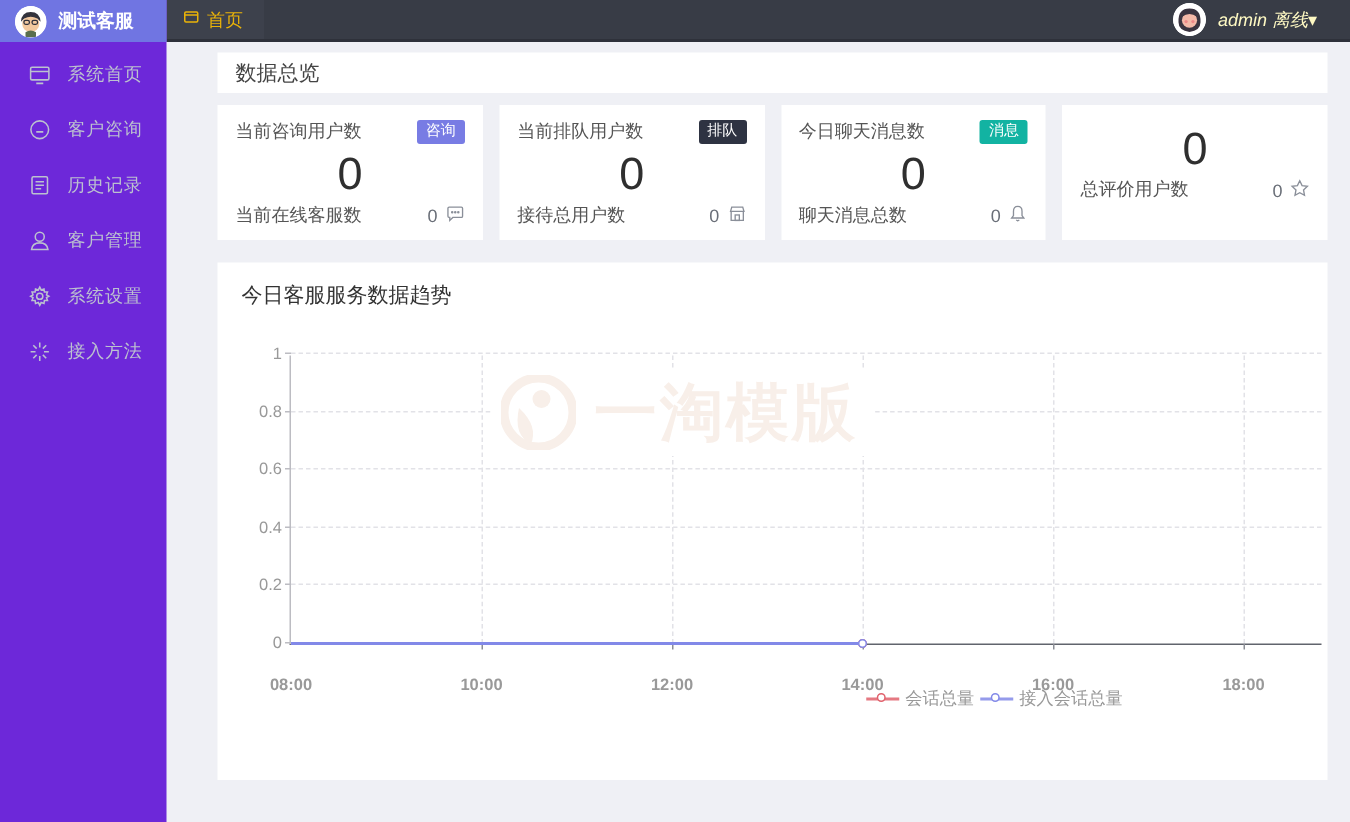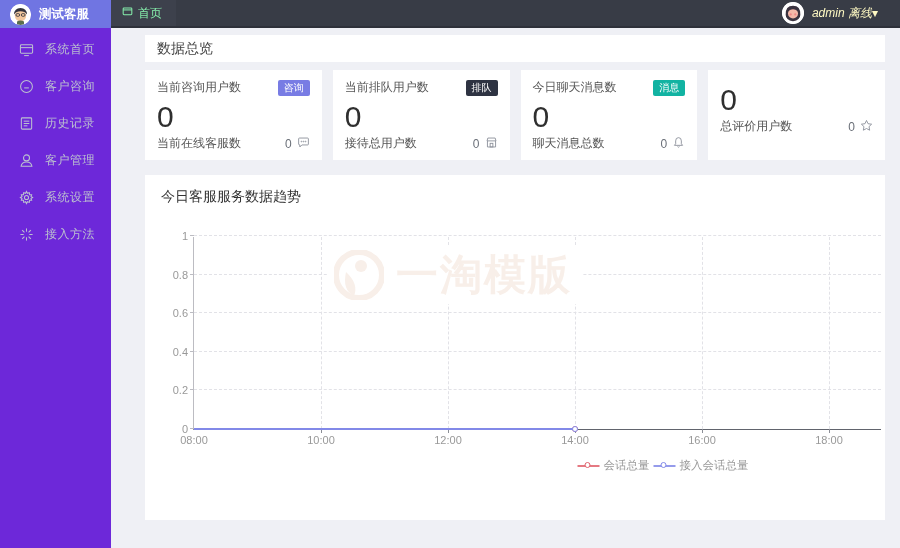--- a/index.html
+++ b/index.html
@@ -12,51 +12,51 @@
   .logo-avatar { width:21px; height:21px; border-radius:50%; overflow:hidden; background:#fff; flex:0 0 auto; }
   .logo-title { color:#fff; font-size:12.5px; font-weight:bold; white-space:nowrap; }
   .menu { padding-top:3px; }
   .menu-item { height:37px; display:flex; align-items:center; padding-left:19px; gap:11px; cursor:pointer; color:#bcc1cf; }
   .mi-icon { width:15px; height:15px; flex:0 0 auto; display:flex; }
   .mi-icon svg { width:15px; height:15px; stroke:currentColor; fill:none; stroke-width:1.1; }
   .mi-label { font-size:12px; letter-spacing:.5px; white-space:nowrap; }
 
   
   .topbar { position:absolute; left:111px; top:0; right:0; height:28px; background:#383c46; border-bottom:2px solid #2e313a; display:flex; align-items:center; }
-  .tab { display:flex; align-items:center; gap:5px; padding:0 14px 0 11px; height:100%; color:#86efac; font-size:12px; cursor:pointer; background:#3d414c; }
+  .tab { display:flex; align-items:center; gap:5px; padding:0 14px 0 11px; height:100%; color:#eab308; font-size:12px; cursor:pointer; background:#3d414c; }
   .tab svg { width:11px; height:11px; stroke:currentColor; fill:none; stroke-width:1.3; }
   .user-box { margin-left:auto; display:flex; align-items:center; gap:8px; padding-right:22px; cursor:pointer; }
   .user-avatar { width:22px; height:22px; border-radius:50%; overflow:hidden; background:#fff; }
   .user-text { color:#fef9c3; font-size:12px; white-space:nowrap;font-style:italic; }
 
   
   .content { position:absolute; left:111px; top:28px; right:0; bottom:0; padding:7px 15px 0 34px; }
 
   .section-title-bar { background:#fff; height:27px; line-height:27px; padding-left:12px; font-size:14px; color:#444; }
 
-  .cards { display:flex; gap:11px; margin-top:8px; }
+  .cards { display:flex; gap:11px; margin-top:8px;text-align:center; }
   .card { flex:1; background:#fff; height:90px; padding:9px 12px 8px; }
   .card-top { display:flex; justify-content:space-between; align-items:center; }
   .card-label { font-size:12px; color:#555; }
   .badge { font-size:10px; color:#fff; padding:2px 6px; border-radius:2px; line-height:1.2; }
   .card-value { font-size:30px; color:#2f2f2f; font-weight:400; margin:4px 0 2px; line-height:1.1; }
   .card-bottom { display:flex; justify-content:space-between; align-items:center; }
   .card-sub-label { font-size:12px; color:#555; }
   .card-sub-right { display:flex; align-items:center; gap:5px; color:#6a6f78; font-size:12px; }
   .card-sub-right svg { width:13px; height:13px; stroke:#8a8f99; fill:none; stroke-width:1.1; }
 
   
   .chart-panel { position:relative; background:#fff; margin-top:15px; height:345px; }
   .chart-title { padding:13px 16px 0; font-size:14px; color:#333; }
   .plot { position:absolute; left:48px; top:62px; width:688px; height:193px; border-left:1px solid #bcbcc2; border-bottom:1px solid #61646d; }
   .hgrid { position:absolute; left:0; width:100%; border-top:1px dashed #e2e2e7; }
   .vgrid { position:absolute; top:0; height:100%; border-left:1px dashed #e2e2e7; }
   .ylab { position:absolute; left:-42px; width:36px; text-align:right; font-size:11px; color:#999; }
   .ytick { position:absolute; left:-4px; width:4px; border-top:1px solid #bcbcc2; }
-  .xlab { position:absolute; top:100%; margin-top:5px; width:44px; margin-left:-22px; text-align:center; font-size:11px; color:#999; }
+  .xlab { position:absolute; top:100%; margin-top:22px; width:44px; margin-left:-22px; text-align:center; font-size:11px; color:#999;font-weight:bold; }
   .xtick { position:absolute; top:100%; height:4px; border-left:1px solid #8b8e96; }
   .series-line { position:absolute; bottom:-1px; left:0; height:2px; }
   .series-dot { position:absolute; bottom:-3px; width:6px; height:6px; border-radius:50%; background:#fff; border:1.5px solid; }
 
   .watermark { position:absolute; left:183px; top:71px; width:254px; height:58px; background:#fff; display:flex; align-items:center; gap:12px; padding-left:6px; pointer-events:none; }
   .wm-text { font-size:42px; font-weight:bold; color:#f8efe9; letter-spacing:2px; white-space:nowrap; }
   .wm-logo { width:50px; height:50px; flex:0 0 auto; }
 
   .legend { position:absolute; top:283px; left:518px; transform:translateX(-50%); display:flex; gap:4px; align-items:center; }
   .lg-item { display:flex; align-items:center; gap:4px; cursor:pointer; }

